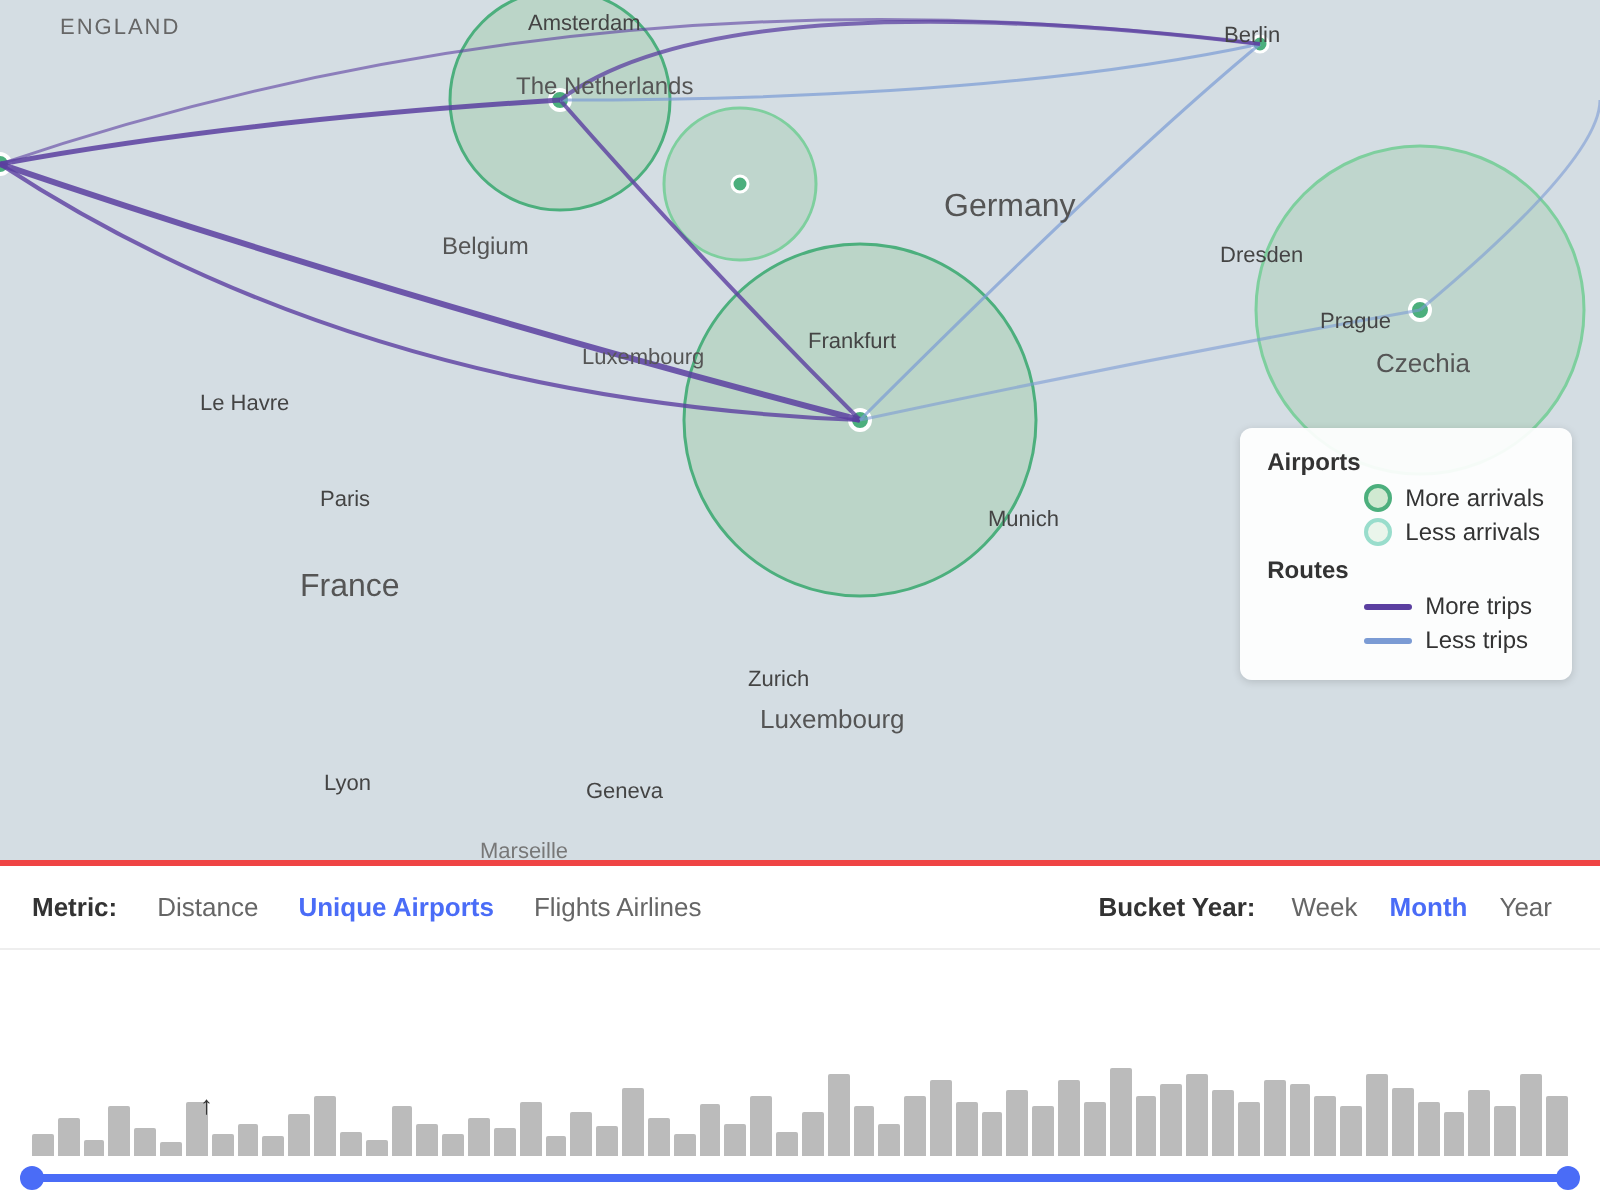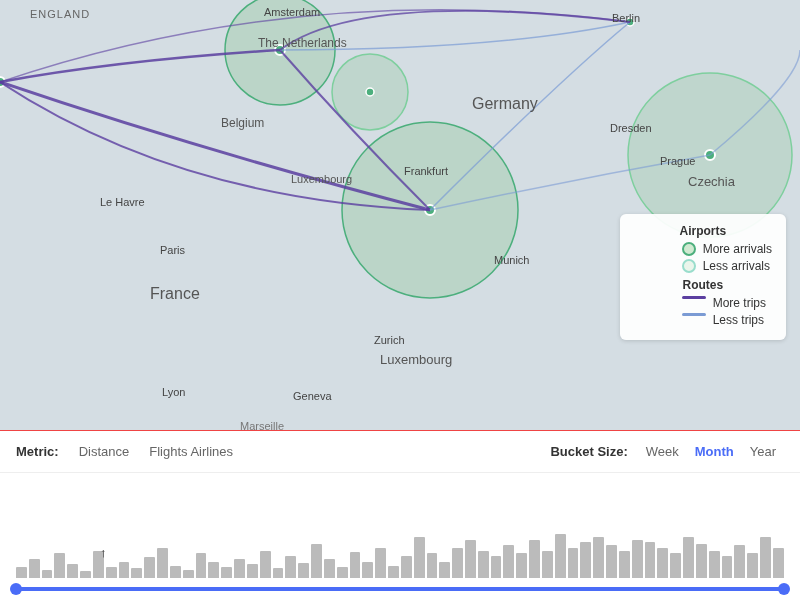--- a/index.html
+++ b/index.html
@@ -54,25 +54,24 @@
       padding: 10px 14px;
       font-size: 12px;
       color: #333;
       box-shadow: 0 1px 4px rgba(0,0,0,0.15);
       min-width: 140px;
     }
     .legend-section-title {
       font-weight: 600;
       margin-bottom: 4px;
       font-size: 12px;
-      text-align: center;
     }
     .legend-item {
       display: flex;
-      align-items: flex-start;
+      align-items: center;
       gap: 7px;
       margin-bottom: 3px;
       margin-left: 48px;
     }
     .legend-circle {
       width: 14px; height: 14px;
       border-radius: 50%;
       flex-shrink: 0;
     }
     .legend-circle.more { background: rgba(76,175,80,0.25); border: 2px solid #4caf7d; }
@@ -85,21 +84,21 @@
     .legend-line.more-trips { background: #5b3fa0; }
     .legend-line.less-trips { background: #7b9bd4; }
     .legend-sep { margin: 5px 0 4px; }
 
     
     #bottom-panel {
       position: absolute;
       bottom: 0; left: 0; right: 0;
       height: 170px;
       background: #fff;
-      border-top: 1px solid #ef4444;
+      border-top: 3px solid #ef4444;
       display: flex;
       flex-direction: column;
     }
 
     
     #metric-bar {
       display: flex;
       align-items: center;
       padding: 0 16px;
       height: 42px;
@@ -292,23 +291,24 @@
       <span>Less trips</span>
     </div>
   </div>
 </div>
 
 <div id="bottom-panel">
 
   <div id="metric-bar">
     <span class="metric-label">Metric:</span>
     <span class="metric-option">Distance</span>
+    <span class="metric-option active">Unique Airports</span>
     <span class="metric-option">Flights Airlines</span>
 
-    <span class="bucket-label">Bucket Size:</span>
+    <span class="bucket-label">Bucket Year:</span>
     <span class="bucket-option">Week</span>
     <span class="bucket-option active">Month</span>
     <span class="bucket-option">Year</span>
   </div>
 
 
   <div id="histogram">
 
     <div id="cursor-indicator" style="position:absolute;bottom:18px;left:100px;font-size:13px;color:#333;pointer-events:none;">↑</div>
   <div class="bar" style="height: 11px;"></div>

